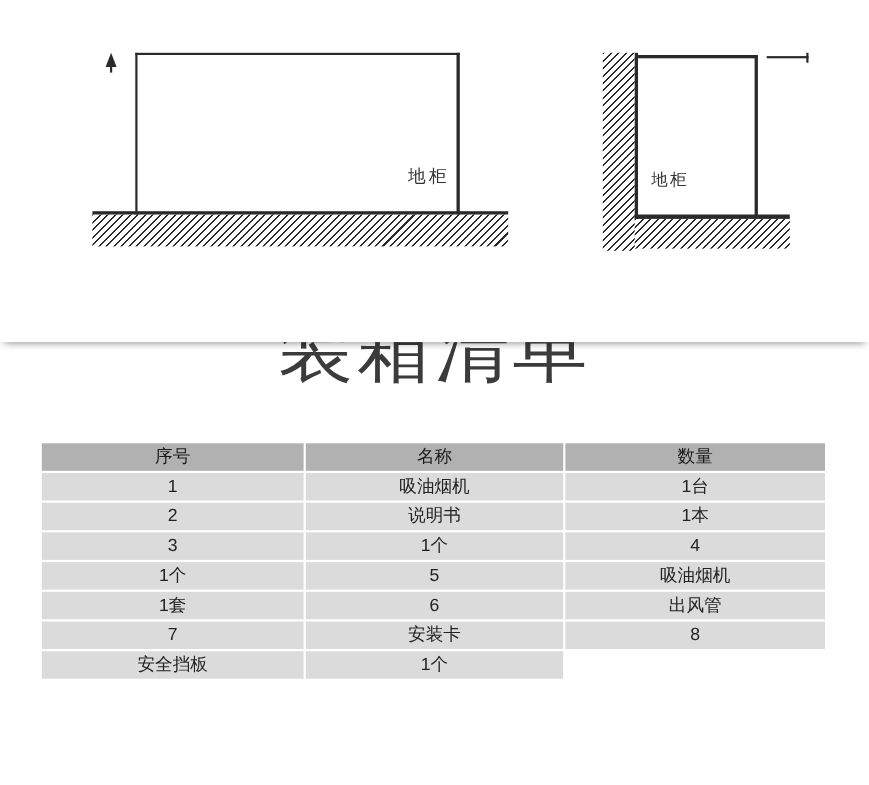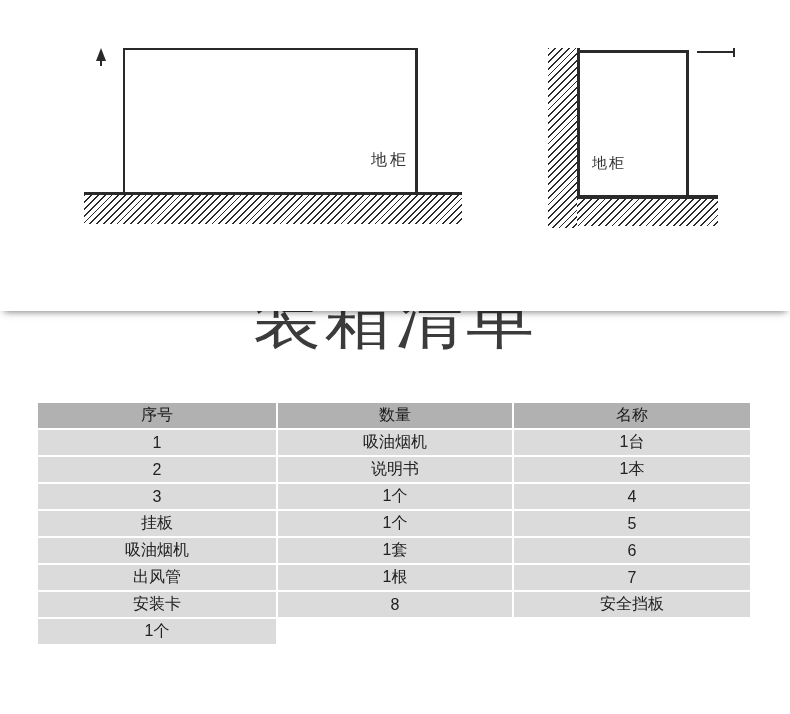--- a/index.html
+++ b/index.html
@@ -86,39 +86,37 @@
     <div class="floor-line-right"></div>
     <div class="floor-hatch-right hatch"></div>
     <div class="dim-line-h"></div>
     <div class="dim-line-tick"></div>
   </section>
 
   <h1 class="title">装箱清单</h1>
 
   <div class="packing-table" id="packing-table">
       <div class="cell head">序号</div>
+      <div class="cell head">名称</div>
       <div class="cell head">数量</div>
-      <div class="cell head">名称</div>
       <div class="cell">1</div>
       <div class="cell">吸油烟机</div>
       <div class="cell">1台</div>
       <div class="cell">2</div>
       <div class="cell">说明书</div>
       <div class="cell">1本</div>
       <div class="cell">3</div>
       <div class="cell">1个</div>
       <div class="cell">4</div>
-      <div class="cell">挂板</div>
       <div class="cell">1个</div>
       <div class="cell">5</div>
       <div class="cell">吸油烟机</div>
       <div class="cell">1套</div>
       <div class="cell">6</div>
       <div class="cell">出风管</div>
-      <div class="cell">1根</div>
       <div class="cell">7</div>
       <div class="cell">安装卡</div>
       <div class="cell">8</div>
       <div class="cell">安全挡板</div>
       <div class="cell">1个</div>
     </div>
 
 </div>
 
 </body></html>

